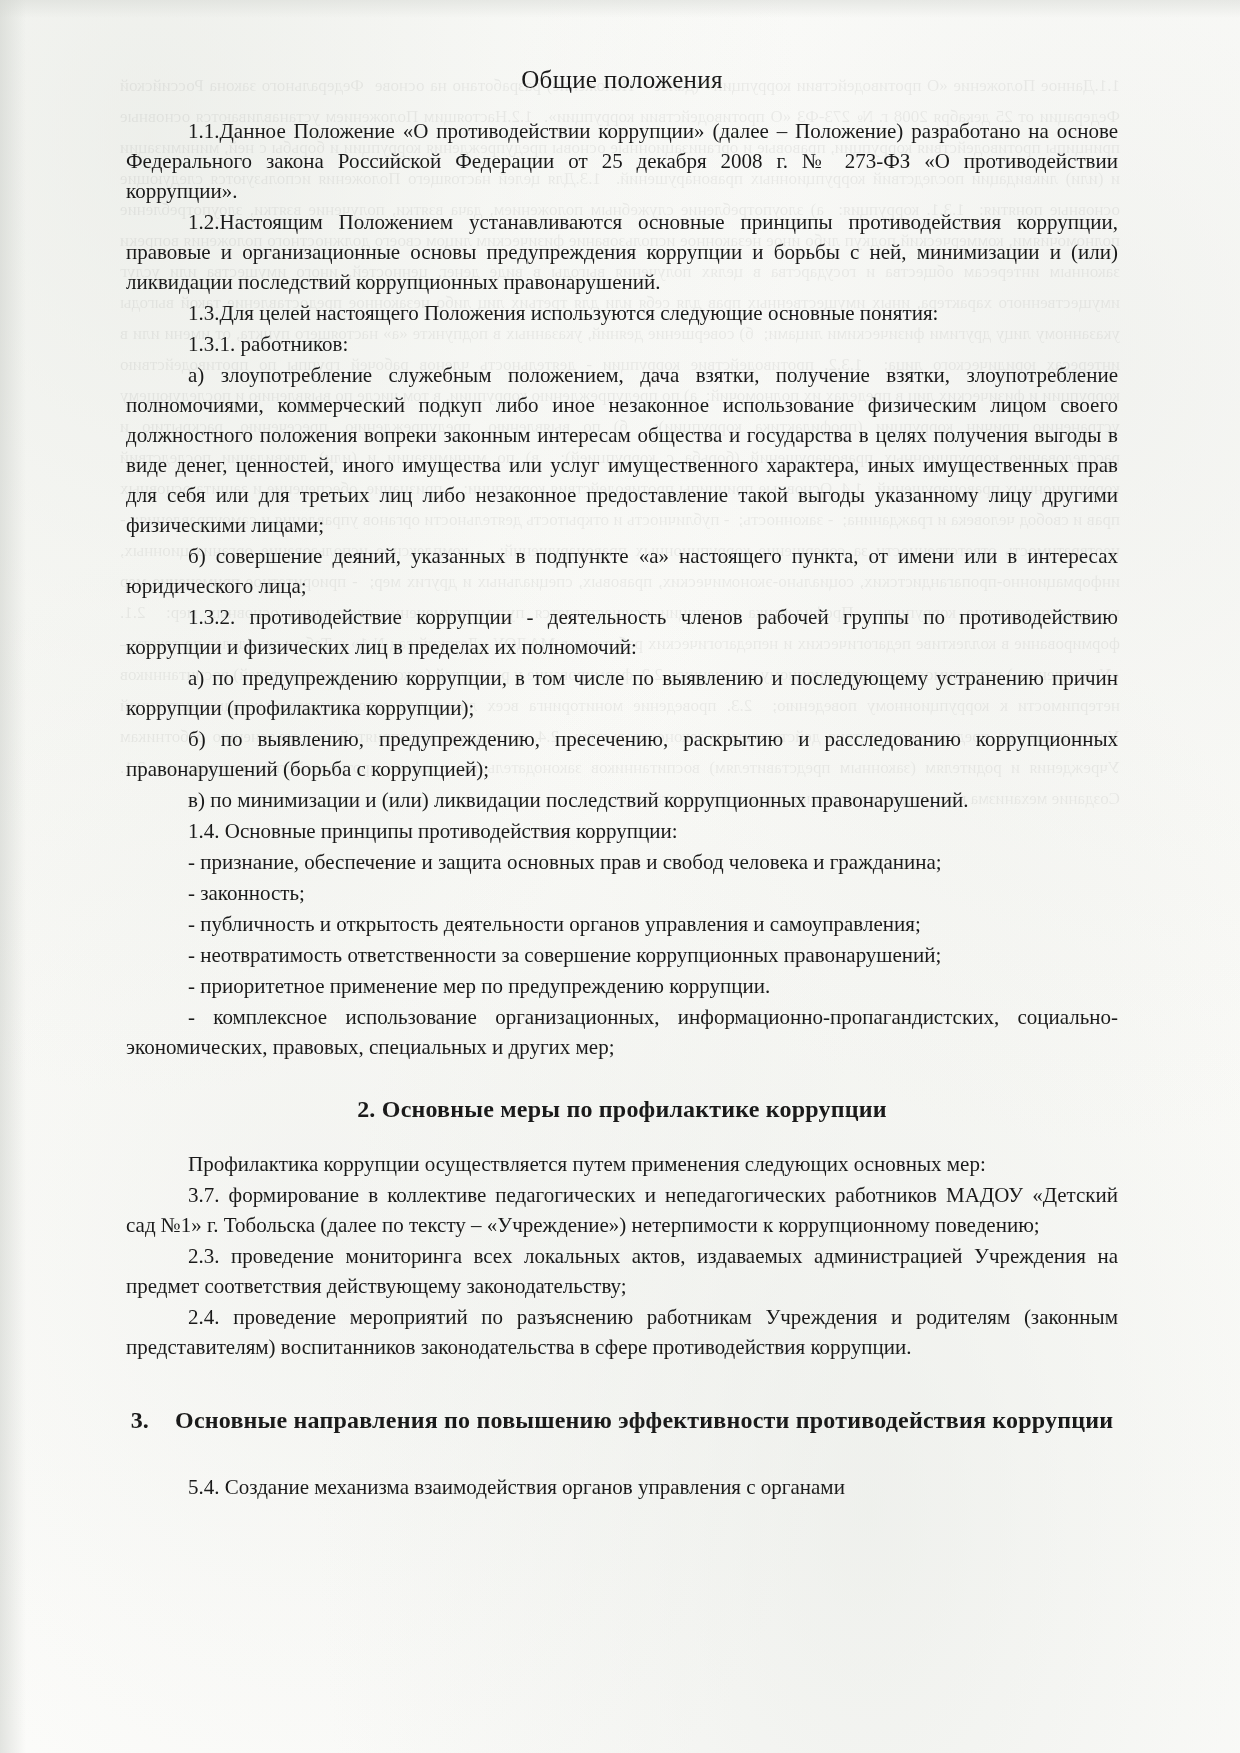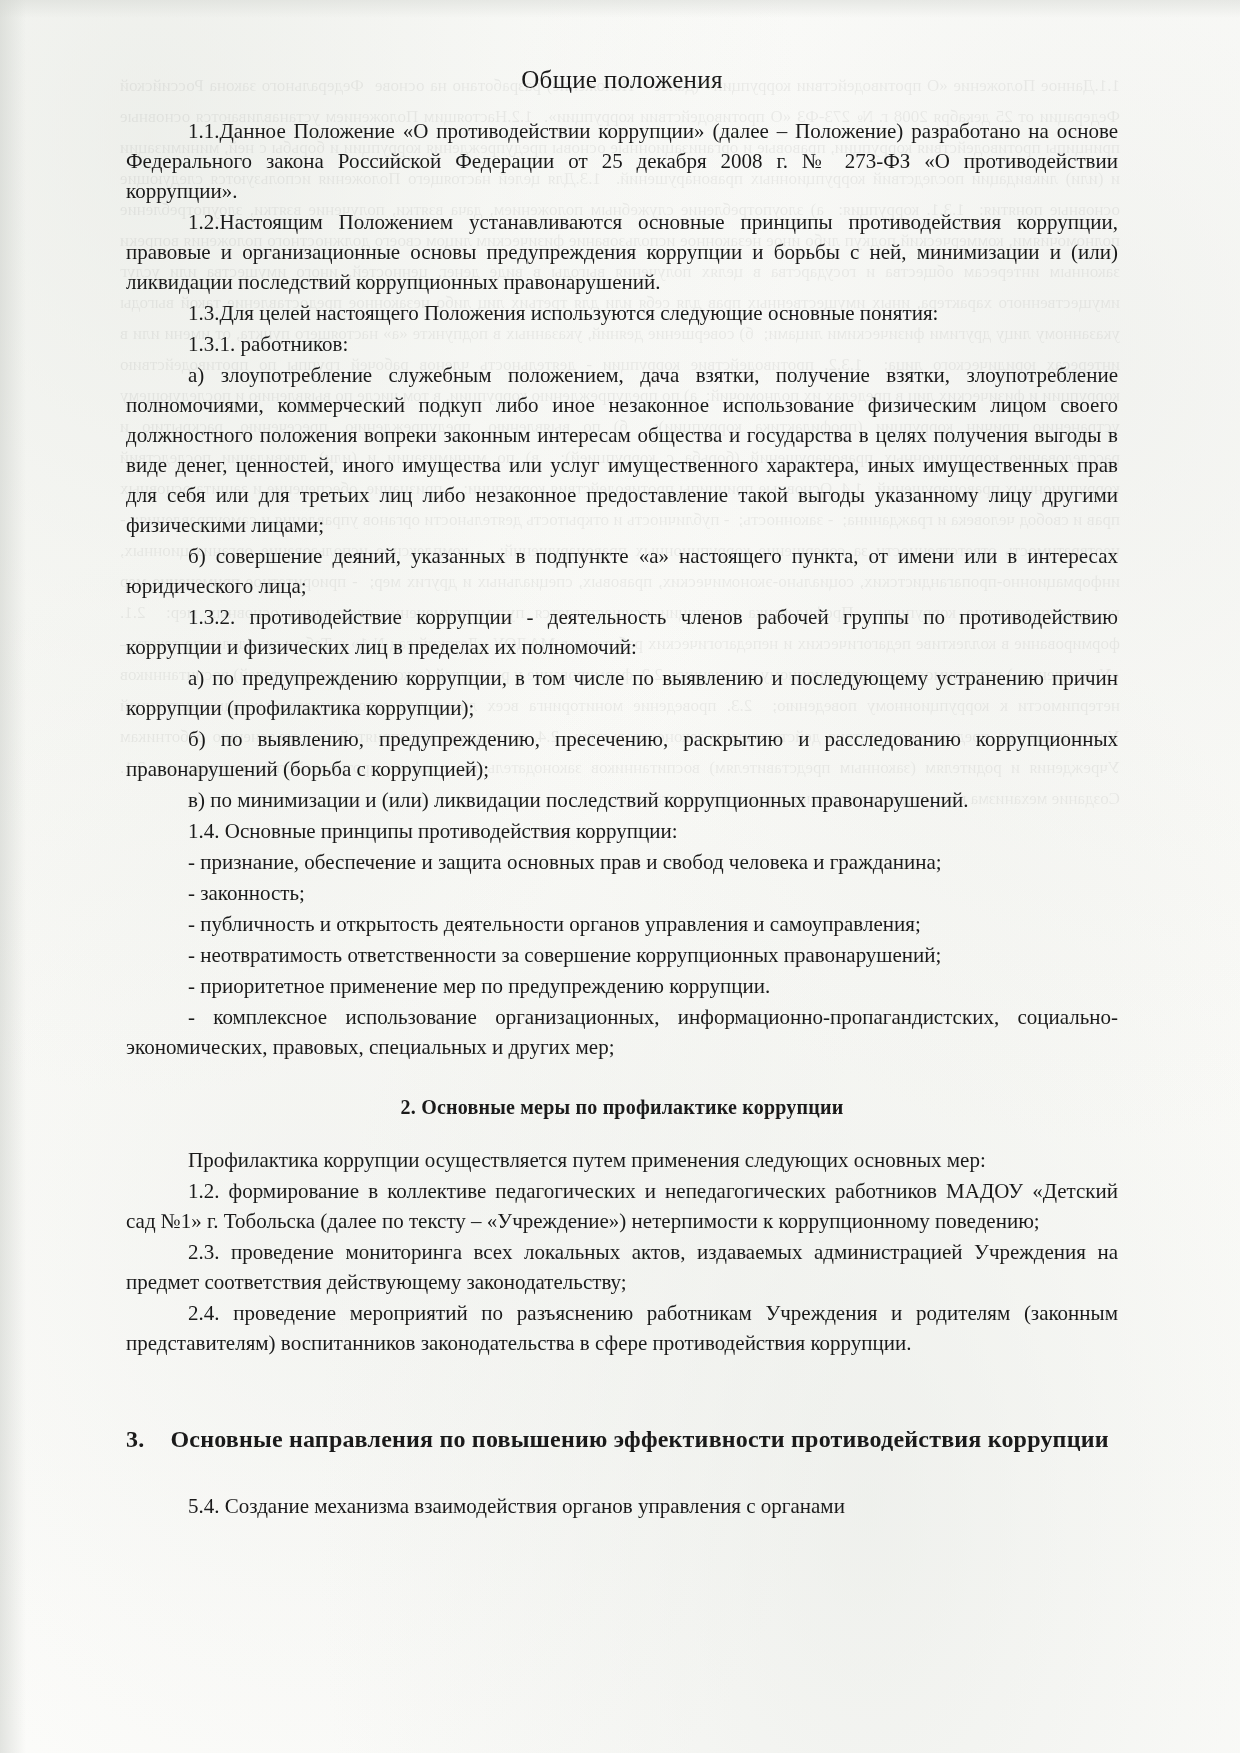--- a/index.html
+++ b/index.html
@@ -60,30 +60,31 @@
     box-sizing: border-box;
   }
   h1.doc-title {
     font-size: 25px;
     font-weight: normal;
     text-align: center;
     margin: 10px 0 22px 0;
     letter-spacing: 0.3px;
   }
   h2.section-heading {
-    font-size: 20px;
+    font-size: 24px;
     font-weight: bold;
     text-align: center;
     margin: 34px 0 26px 0;
     letter-spacing: 0.2px;
   }
   h2.section-heading-2 {
     font-size: 24px;
     font-weight: bold;
-    margin: 63px 0 26px 0;
+    text-align: center;
+    margin: 40px 0 26px 0;
     line-height: 36px;
     letter-spacing: 0.2px;
   }
   .num-inline {
     display: inline-block;
     margin-right: 26px;
   }
   p.para {
     font-size: 21px;
     line-height: 30px;
@@ -123,21 +124,21 @@
     <p class="para dash">- признание, обеспечение и защита основных прав и свобод человека и гражданина;</p>
     <p class="para dash">- законность;</p>
     <p class="para dash">- публичность и открытость деятельности органов управления и самоуправления;</p>
     <p class="para dash">- неотвратимость ответственности за совершение коррупционных правонарушений;</p>
     <p class="para dash">- приоритетное применение мер по предупреждению коррупции.</p>
     <p class="para dash">- комплексное использование организационных, информационно-пропагандистских, социально-экономических, правовых, специальных и других мер;</p>
 
     <h2 class="section-heading">2. Основные меры по профилактике коррупции</h2>
 
     <p class="para">Профилактика коррупции осуществляется путем применения следующих основных мер:</p>
-    <p class="para">1.2. формирование в коллективе педагогических и непедагогических работников МАДОУ «Детский сад №1» г. Тобольска (далее по тексту – «Учреждение») нетерпимости к коррупционному поведению;</p>
+    <p class="para">3.7. формирование в коллективе педагогических и непедагогических работников МАДОУ «Детский сад №1» г. Тобольска (далее по тексту – «Учреждение») нетерпимости к коррупционному поведению;</p>
     <p class="para">2.3. проведение мониторинга всех локальных актов, издаваемых администрацией Учреждения  на предмет соответствия действующему законодательству;</p>
     <p class="para">2.4. проведение мероприятий по разъяснению работникам Учреждения и родителям (законным представителям) воспитанников законодательства в сфере противодействия коррупции.</p>
 
     <h2 class="section-heading-2">
       <span class="num-inline">3.</span><span>Основные направления по повышению эффективности противодействия коррупции</span>
     </h2>
 
     <div class="spacer-sm"></div>
     <p class="para">5.4. Создание механизма взаимодействия органов управления с органами</p>
 

